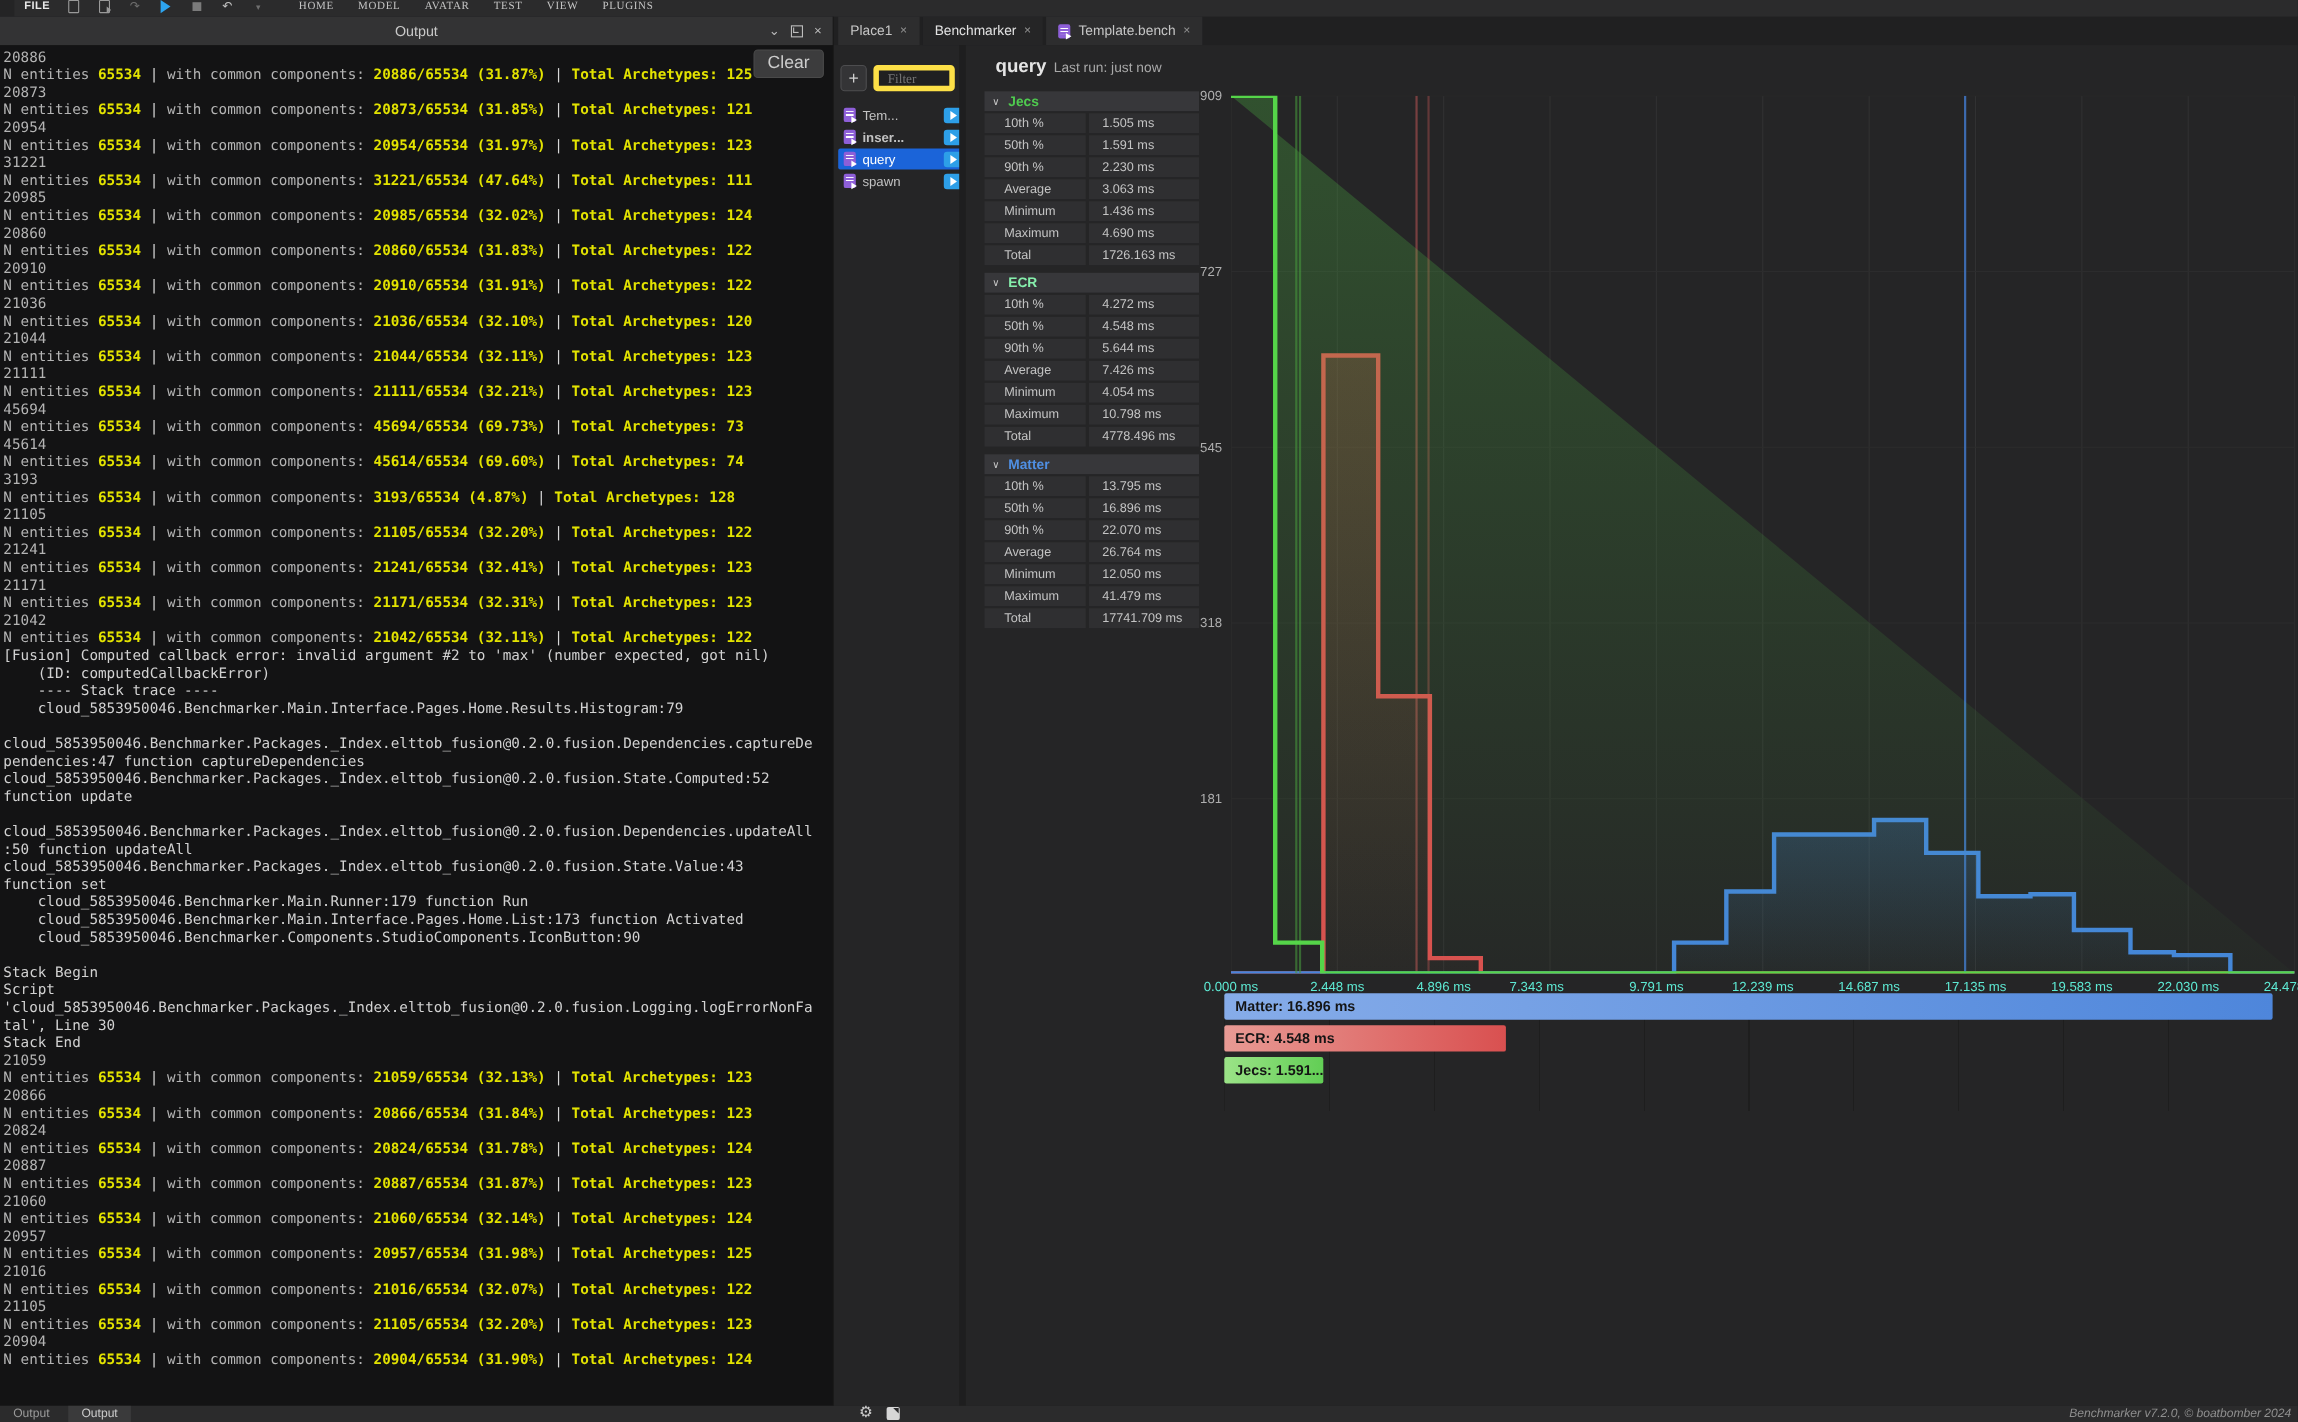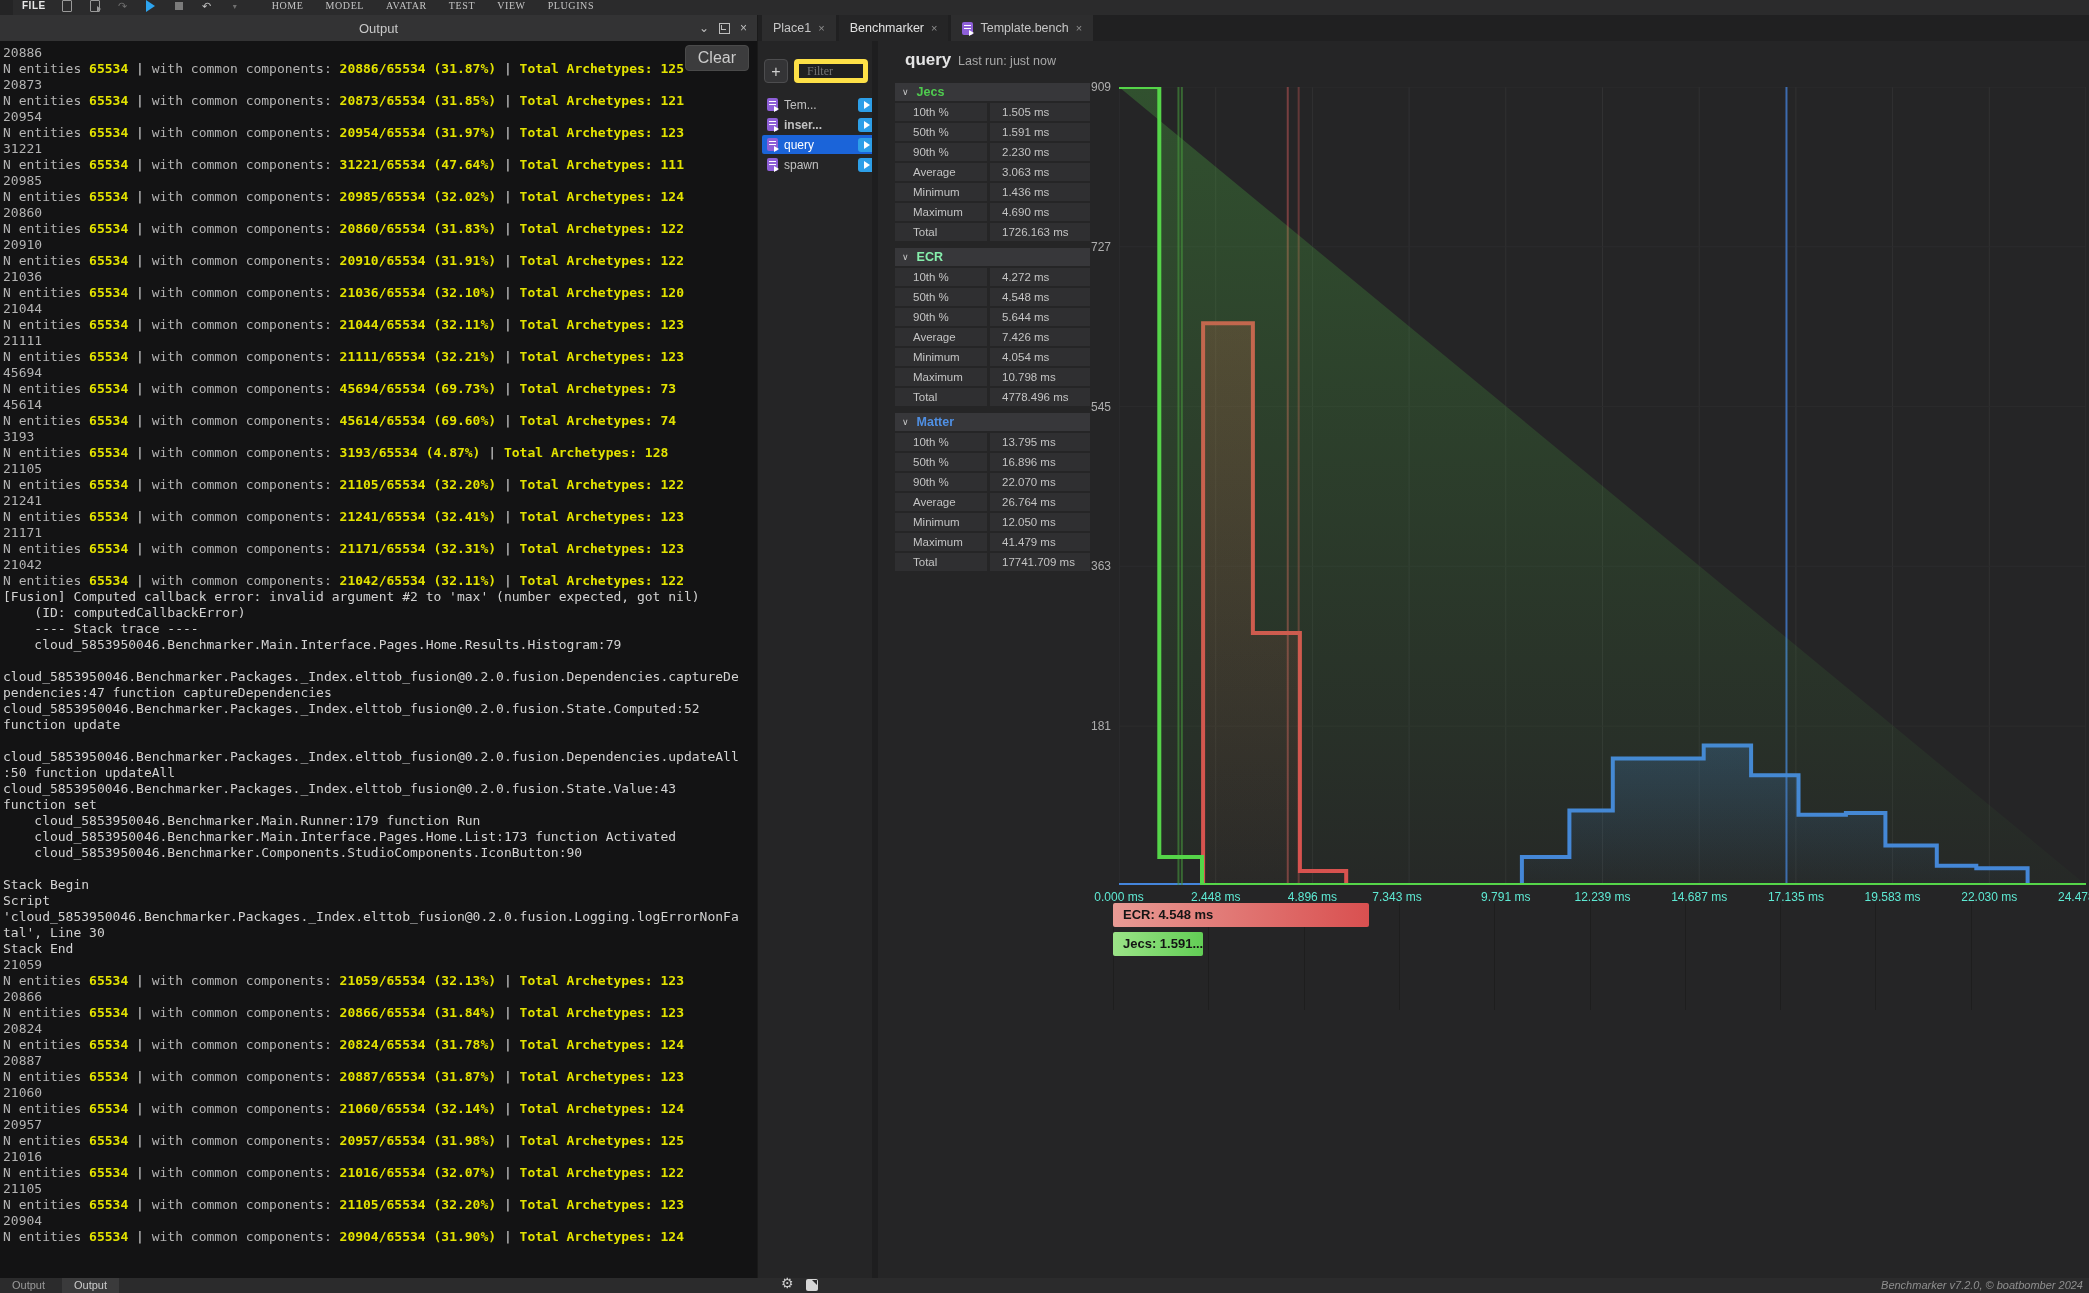--- a/index.html
+++ b/index.html
@@ -287,21 +287,21 @@
         </div>
         <div class="stat-row">
           <div class="lc">Total</div>
           <div class="vc">17741.709 ms</div>
         </div>
         <div class="sec-gap"></div>
       </div>
 
     <div id="yticks">
         <div class="ytick" style="left: 313px; top: 704.102px;">181</div>
-        <div class="ytick" style="left: 313px; top: 544.327px;">363</div>
+        <div class="ytick" style="left: 313px; top: 544.327px;">318</div>
         <div class="ytick" style="left: 313px; top: 384.551px;">545</div>
         <div class="ytick" style="left: 313px; top: 224.776px;">727</div>
         <div class="ytick" style="left: 313px; top: 65px;">909</div>
       </div>
     <div class="chart-wrap" id="chart"><svg width="967" height="798" viewBox="0 0 967 798">
           <defs>
             <linearGradient id="grad0" x1="0" y1="0" x2="0" y2="1">
               <stop offset="0" stop-color="#db4f4f" stop-opacity="0.25"></stop>
               <stop offset="1" stop-color="#db4f4f" stop-opacity="0.02"></stop>
             </linearGradient>
@@ -350,20 +350,21 @@
         <div class="xtick" style="left: 747.792px;">9.791 ms</div>
         <div class="xtick" style="left: 844.5px;">12.239 ms</div>
         <div class="xtick" style="left: 941.208px;">14.687 ms</div>
         <div class="xtick" style="left: 1037.92px;">17.135 ms</div>
         <div class="xtick" style="left: 1134.62px;">19.583 ms</div>
         <div class="xtick" style="left: 1231.29px;">22.030 ms</div>
         <div class="xtick" style="left: 1328px;">24.478 ms</div>
       </div>
 
     <div class="legend" id="legend">
+        <div class="legend-bar" style="width: 100%; background: linear-gradient(90deg, rgb(134, 172, 233), rgb(78, 134, 219));">Matter: 16.896 ms</div>
         <div class="legend-bar" style="width: 26.9%; background: linear-gradient(90deg, rgb(232, 154, 148), rgb(217, 80, 80));">ECR: 4.548 ms</div>
         <div class="legend-bar" style="width: 9.4%; background: linear-gradient(90deg, rgb(155, 227, 135), rgb(98, 206, 85));">Jecs: 1.591...</div>
       </div>
   </div>
 
   <div class="statusbar">
     <span class="sb-tab" id="sbtab0" style="left:0;">Output</span>
     <span class="sb-tab active" id="sbtab1" style="left:62px;">Output</span>
     <span class="gear">⚙</span>
     <span class="report-ico"></span>

